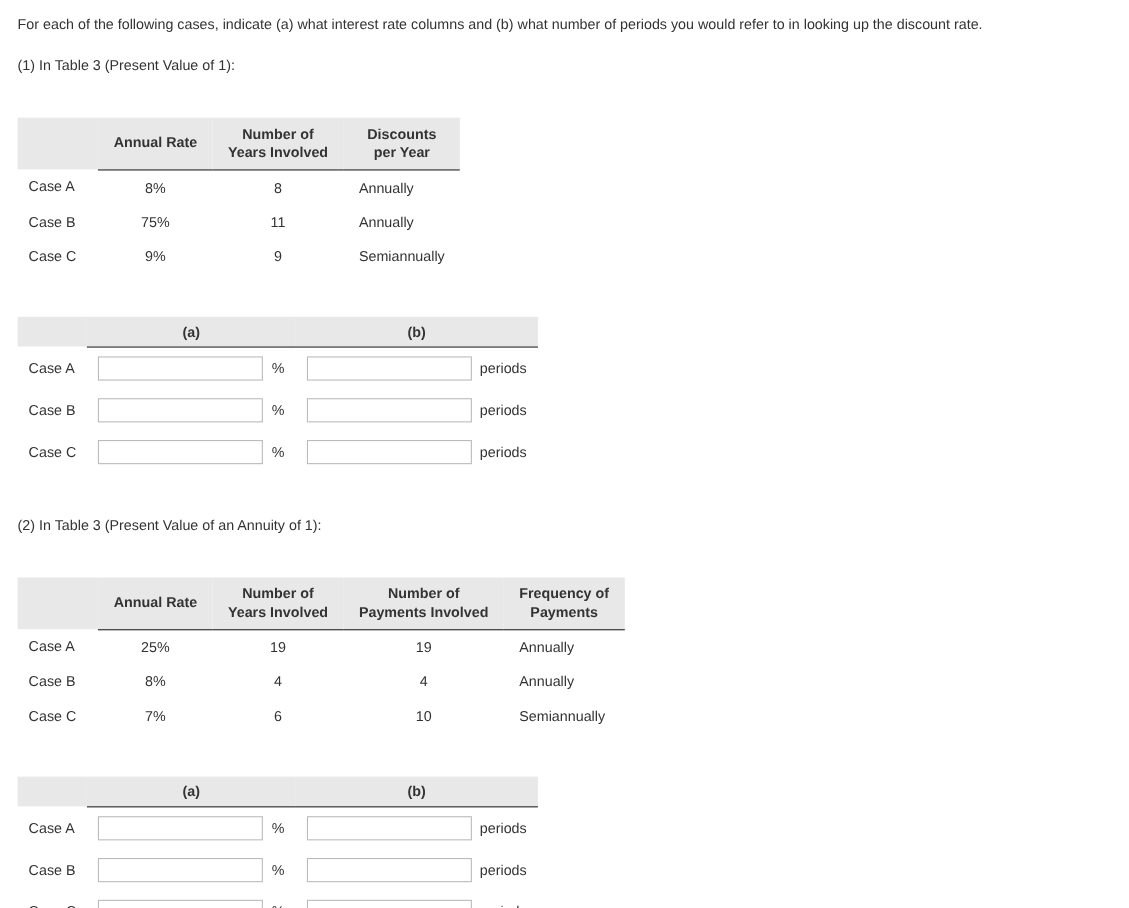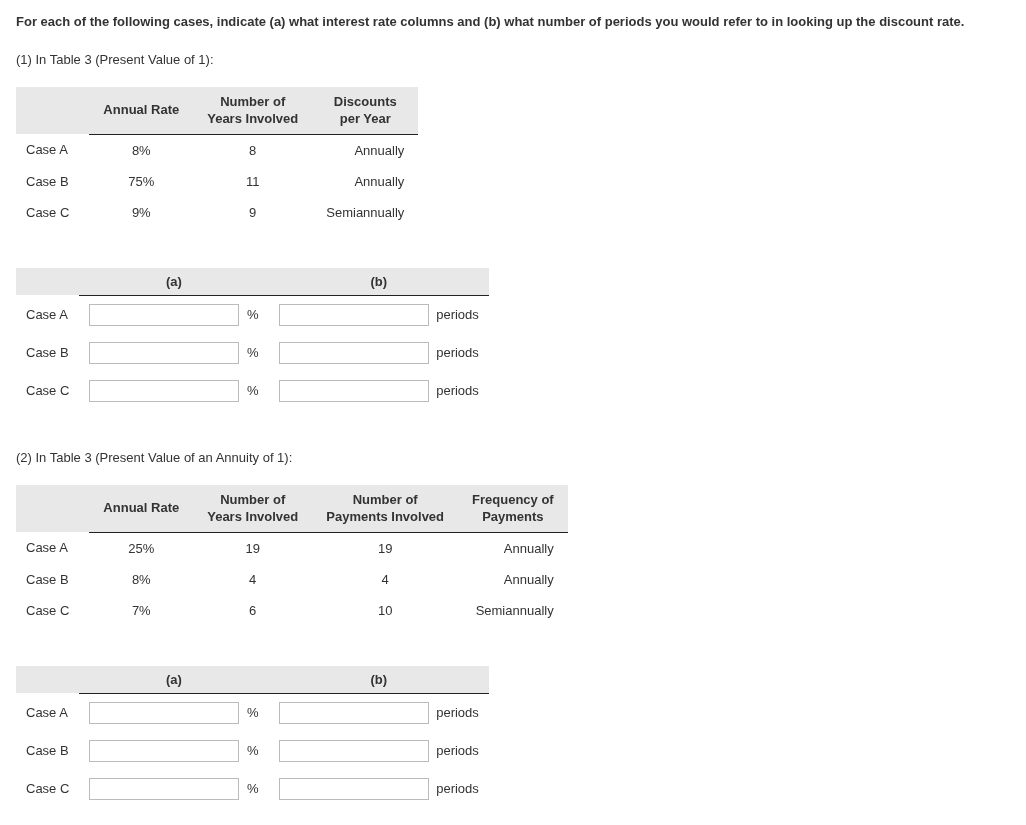--- a/index.html
+++ b/index.html
@@ -8,28 +8,28 @@
     color: #333;
     margin: 0;
     padding: 12px 16px;
     background: #fff;
     width: 1026px;
     box-sizing: border-box;
   }
   .question-text {
     margin: 0 0 20px 0;
     line-height: 1.5;
-    font-weight: bold;
   }
   .sub-heading {
     margin: 0 0 20px 0;
   }
   table {
     border-collapse: collapse;
     margin-bottom: 40px;
+    margin-top: 40px;
   }
   table.data-table th {
     font-weight: bold;
     text-align: center;
     padding: 6px 14px 6px 14px;
     background: #e8e8e8;
     border-bottom: 1px solid #222;
     color: #333;
     line-height: 1.35;
   }
@@ -40,21 +40,21 @@
   table.data-table td {
     padding: 8px 14px;
     text-align: center;
   }
   table.data-table td.row-label {
     text-align: left;
     padding-left: 10px;
     padding-right: 20px;
   }
   table.data-table td.left-align {
-    text-align: right;
+    text-align: left;
   }
 
   
   table.answer-table th {
     font-weight: bold;
     text-align: center;
     padding: 6px 20px;
     background: #e8e8e8;
     border-bottom: 1px solid #222;
   }

